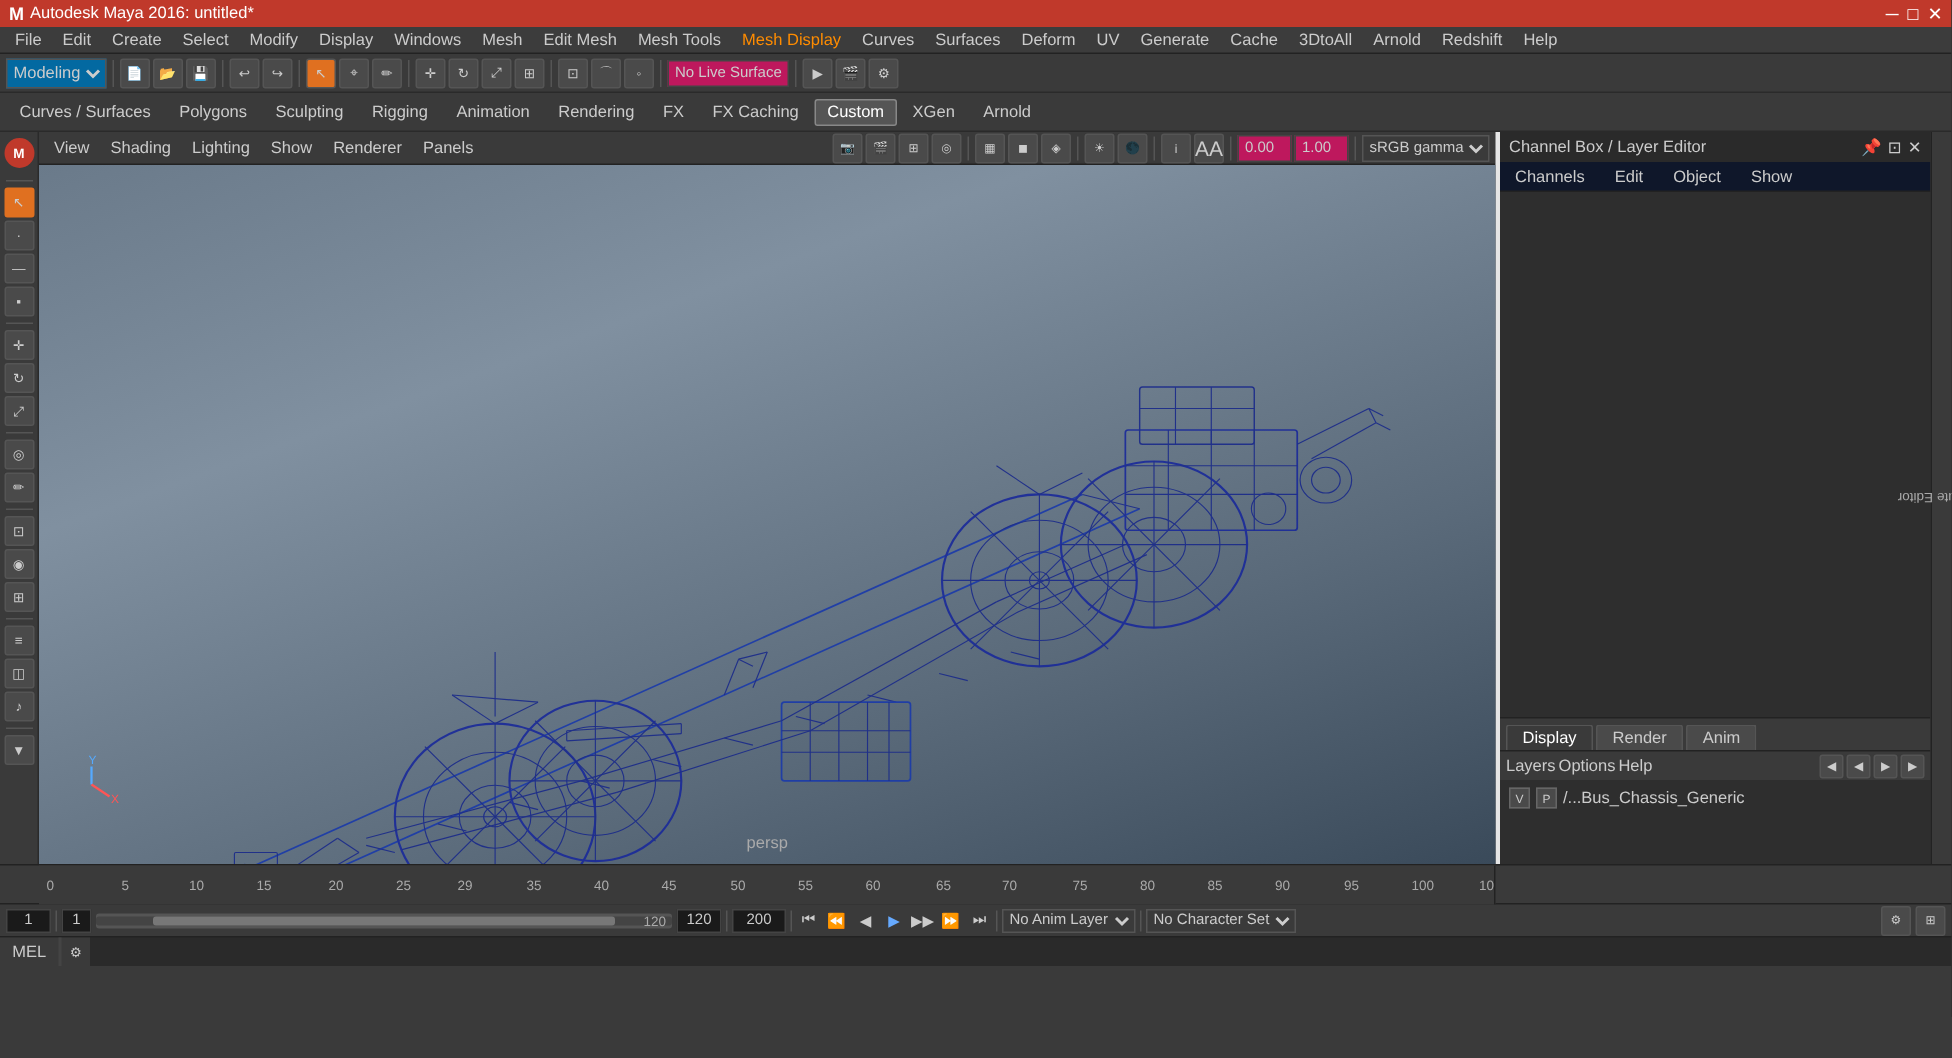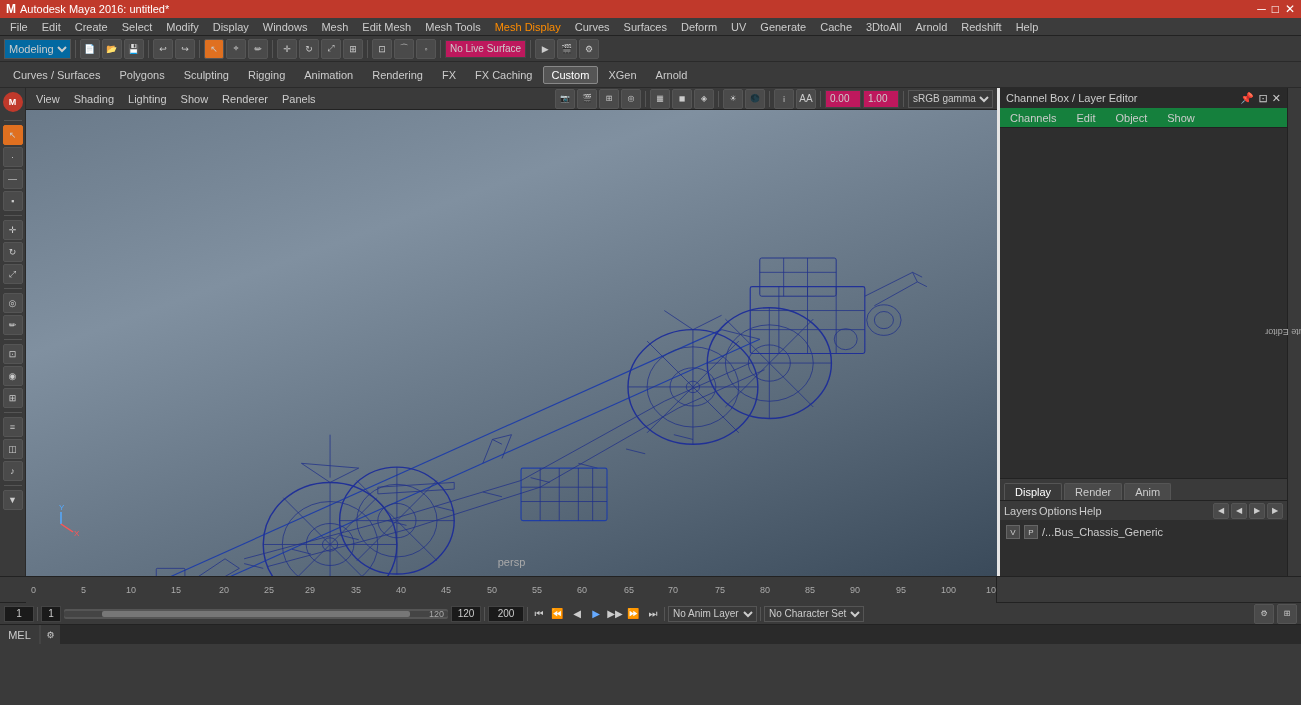--- a/index.html
+++ b/index.html
@@ -52,21 +52,21 @@
     #viewport-toolbar { height: 22px; background: #3a3a3a; display: flex; align-items: center; padding: 0 4px; gap: 2px; border-bottom: 1px solid #222; }
     #viewport { flex: 1; position: relative; background: linear-gradient(160deg, #6a7a8a 0%, #8090a0 30%, #5a6a7a 70%, #3a4a5a 100%); overflow: hidden; }
     #viewport-label { position: absolute; bottom: 8px; left: 50%; transform: translateX(-50%); color: #aaa; font-size: 11px; }
 
     
     #wireframe-svg { position: absolute; top: 0; left: 0; width: 100%; height: 100%; }
 
     
     #right-panel { width: 290px; background: #3a3a3a; border-left: 3px solid #e5e5e5; display: flex; flex-direction: column; }
     #right-panel-title { height: 20px; background: #2a2a2a; display: flex; align-items: center; justify-content: space-between; padding: 0 6px; font-size: 11px; color: #ccc; }
-    #right-panel-menu { height: 20px; background: #15803d; display: flex; align-items: center; padding: 0 4px; gap: 8px; border-bottom: 1px solid #222; }
+    #right-panel-menu { height: 20px; background: #0f172a; display: flex; align-items: center; padding: 0 4px; gap: 8px; border-bottom: 1px solid #222; }
     #right-panel-content { flex: 1; background: #2e2e2e; }
     #right-panel-tabs { height: 22px; background: #3a3a3a; display: flex; align-items: flex-end; padding: 0 4px; border-top: 1px solid #222; }
     .rp-tab { padding: 2px 10px; font-size: 11px; color: #ccc; cursor: pointer; border: 1px solid #555; border-bottom: none; background: #4a4a4a; border-radius: 2px 2px 0 0; margin-right: 2px; }
     .rp-tab.active { background: #3a3a3a; color: #fff; }
     #layer-toolbar { height: 20px; background: #3a3a3a; display: flex; align-items: center; padding: 0 4px; gap: 2px; border-top: 1px solid #222; }
     .lm-item { font-size: 11px; color: #ccc; cursor: pointer; }
     #layer-list { background: #2e2e2e; flex: 1; padding: 2px; }
     .layer-row { display: flex; align-items: center; height: 20px; padding: 0 4px; gap: 4px; cursor: pointer; }
     .layer-checkbox { width: 14px; height: 14px; background: #4a4a4a; border: 1px solid #666; display: flex; align-items: center; justify-content: center; font-size: 8px; }
 
@@ -218,21 +218,21 @@
       <div class="tb-btn" style="font-size:8px;">◎</div>
       <div style="width:1px;height:16px;background:#555;margin:0 2px;"></div>
       <div class="tb-btn" style="font-size:8px;">▦</div>
       <div class="tb-btn" style="font-size:8px;">◼</div>
       <div class="tb-btn" style="font-size:8px;">◈</div>
       <div style="width:1px;height:16px;background:#555;margin:0 2px;"></div>
       <div class="tb-btn" style="font-size:8px;">☀</div>
       <div class="tb-btn" style="font-size:8px;">🌑</div>
       <div style="width:1px;height:16px;background:#555;margin:0 2px;"></div>
       <div class="tb-btn" style="font-size:8px;">ℹ</div>
-      <div class="tb-btn" style="font-size:10px;">AA</div>
+      <div class="tb-btn" style="font-size:14px;">AA</div>
       <div style="width:1px;height:16px;background:#555;margin:0 2px;"></div>
       <div class="tb-text" style="width:36px;">
         <span>0.00</span>
       </div>
       <div class="tb-text" style="width:36px;">
         <span>1.00</span>
       </div>
       <div style="width:1px;height:16px;background:#555;margin:0 2px;"></div>
       <select style="height:18px;background:#3a3a3a;color:#ccc;border:1px solid #555;font-size:10px;">
         <option>sRGB gamma</option>

